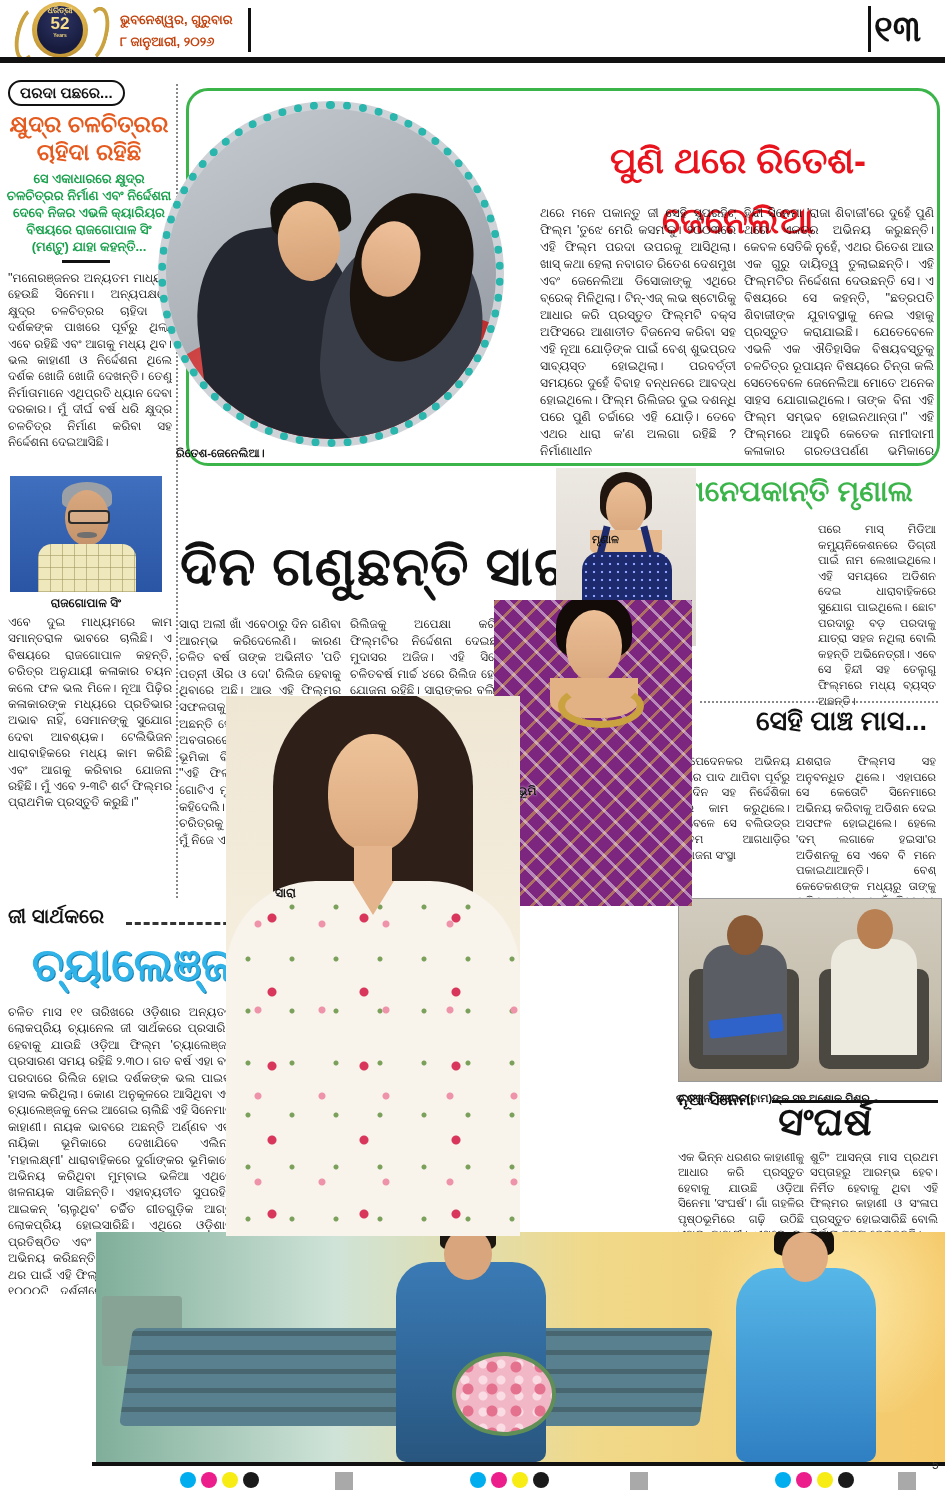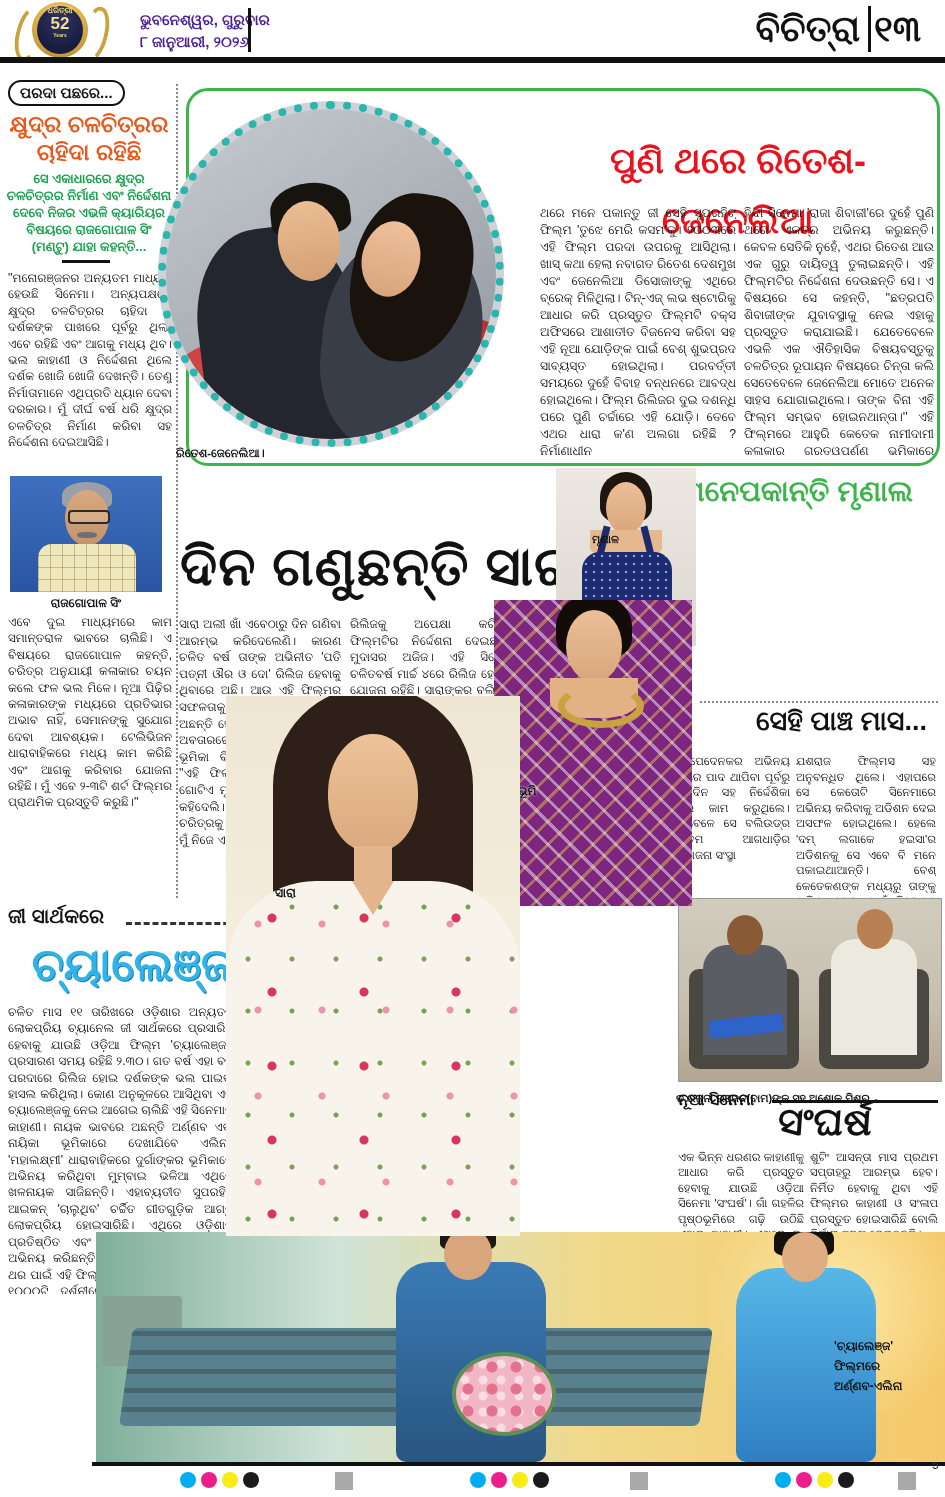--- a/index.html
+++ b/index.html
@@ -15,21 +15,21 @@
   .badge-ring{position:absolute;left:18px;top:0;width:56px;height:56px;border-radius:50%;
     background:radial-gradient(circle at 50% 35%,#f9eab2 0%,#e0b54e 45%,#a97c22 100%);}
   .laurel{position:absolute;top:4px;width:18px;height:48px;border:4px solid #caa23f;border-radius:50%;}
   .laurel.l{left:2px;border-right-color:transparent;border-top-color:transparent;transform:rotate(14deg);}
   .laurel.r{right:2px;border-left-color:transparent;border-bottom-color:transparent;transform:rotate(14deg);}
   .badge-core{position:absolute;left:23px;top:4px;width:46px;height:48px;border-radius:50%;
     background:radial-gradient(circle at 50% 30%,#2e3566 0%,#171c3e 70%);text-align:center;}
   .badge-paper{display:block;color:#f4d77d;font-size:8px;font-weight:bold;}
   .badge-years{display:block;color:#f7df8e;font-size:17px;font-weight:bold;line-height:16px;}
   .badge-yearslabel{display:block;color:#f4d77d;font-size:5px;font-weight:bold;}
-  .dateline{left:140px;top:9px;width:220px;font-size:15px;font-weight:bold;line-height:22px;color:#4c1d95;}
+  .dateline{left:120px;top:9px;width:220px;font-size:13px;font-weight:bold;line-height:22px;color:#c2410c;}
   .hdr-div{background:#111;}
   .section-name{left:665px;top:2px;width:195px;height:54px;font-size:36px;font-weight:bold;
     text-align:right;line-height:54px;}
   .page-num{left:874px;top:2px;width:66px;height:54px;font-size:36px;font-weight:bold;
     line-height:54px;}
   .hdr-rule{left:0;top:57px;width:945px;height:6px;background:#111;}
 
   
   .kicker-box{left:8px;top:80px;padding:2px 10px;border:2px solid #111;border-radius:14px;
     font-size:15px;font-weight:bold;}
@@ -202,21 +202,20 @@
     <div class="laurel r"></div>
     <div class="badge-core">
       <span class="badge-paper">ଧରିତ୍ରୀ</span>
       <span class="badge-years">52</span>
       <span class="badge-yearslabel">Years</span>
     </div>
   </div>
   <div class="abs dateline prl">ଭୁବନେଶ୍ୱର, ଗୁରୁବାର
 ୮ ଜାନୁଆରୀ, ୨୦୨୬</div>
   <div class="abs hdr-div" style="left:248px;top:8px;width:3px;height:44px;"></div>
-  <div class="abs section-name">ବିଚିତ୍ରା</div>
   <div class="abs hdr-div" style="left:868px;top:6px;width:3px;height:46px;"></div>
   <div class="abs page-num">୧୩</div>
   <div class="abs hdr-rule"></div>
 
   <div class="abs kicker-box">ପରଦା ପଛରେ...</div>
   <div class="abs lc-headline prl">କ୍ଷୁଦ୍ର ଚଳଚିତ୍ରର
 ଚାହିଦା ରହିଛି</div>
   <div class="abs lc-stand">ସେ ଏକାଧାରରେ କ୍ଷୁଦ୍ର ଚଳଚିତ୍ରର ନିର୍ମାଣ ଏବଂ ନିର୍ଦ୍ଦେଶନା ଦେବେ ନିଜର ଏଭଳି କ୍ୟାରିୟର ବିଷୟରେ ରାଜଗୋପାଳ ସିଂ (ମଣ୍ଟୁ) ଯାହା କହନ୍ତି...</div>
   <div class="abs lc-hr"></div>
   <div class="abs lc-body1 just hide">''ମନୋରଞ୍ଜନର ଅନ୍ୟତମ ମାଧ୍ୟମ ହେଉଛି ସିନେମା। ଅନ୍ୟପକ୍ଷରେ କ୍ଷୁଦ୍ର ଚଳଚିତ୍ରର ଚାହିଦା ବି ଦର୍ଶକଙ୍କ ପାଖରେ ପୂର୍ବରୁ ଥିଲା, ଏବେ ରହିଛି ଏବଂ ଆଗକୁ ମଧ୍ୟ ଥିବ। ଭଲ କାହାଣୀ ଓ ନିର୍ଦ୍ଦେଶନା ଥିଲେ ଦର୍ଶକ ଖୋଜି ଖୋଜି ଦେଖନ୍ତି। ତେଣୁ ନିର୍ମାତାମାନେ ଏଥିପ୍ରତି ଧ୍ୟାନ ଦେବା ଦରକାର। ମୁଁ ଦୀର୍ଘ ବର୍ଷ ଧରି କ୍ଷୁଦ୍ର ଚଳଚିତ୍ର ନିର୍ମାଣ କରିବା ସହ ନିର୍ଦ୍ଦେଶନା ଦେଇଆସିଛି।</div>
@@ -264,20 +263,21 @@
   <div class="abs mr-headline">ମନେପକାନ୍ତି ମୃଣାଲ</div>
   <div class="abs mrunal-photo">
     <div class="mp-hair"></div>
     <div class="mp-face"></div>
     <div class="mp-chest"></div>
     <div class="mp-strap1"></div>
     <div class="mp-strap2"></div>
     <div class="mp-dress"></div>
   </div>
   <div class="abs mrunal-caption">ମୃଣାଳ</div>
+  <div class="abs m-col2 just hide">ପରେ ମାସ୍ ମିଡିଆ କମ୍ୟୁନିକେଶନରେ ଡିଗ୍ରୀ ପାଇଁ ନାମ ଲେଖାଇଥିଲେ। ଏହି ସମୟରେ ଅଡିଶନ ଦେଇ ଧାରାବାହିକରେ ସୁଯୋଗ ପାଇଥିଲେ। ଛୋଟ ପରଦାରୁ ବଡ଼ ପରଦାକୁ ଯାତ୍ରା ସହଜ ନଥିଲା ବୋଲି କହନ୍ତି ଅଭିନେତ୍ରୀ। ଏବେ ସେ ହିନ୍ଦୀ ସହ ତେଲୁଗୁ ଫିଲ୍ମରେ ମଧ୍ୟ ବ୍ୟସ୍ତ ଅଛନ୍ତି।</div>
 
   <div class="abs bhumi-photo">
     <div class="bp-hair"></div>
     <div class="bp-face"></div>
     <div class="bp-chest"></div>
     <div class="bp-necklace"></div>
   </div>
   <div class="abs bhumi-caption">ଭୂମି</div>
   <div class="abs hsep" style="left:700px;top:701px;width:238px;"></div>
   <div class="abs p-headline">ସେହି ପାଞ୍ଚ ମାସ...</div>
@@ -312,23 +312,20 @@
     <div class="ms-house"></div>
     <div class="ms-bench"></div>
     <div class="ms-man"></div>
     <div class="ms-man-hair"></div>
     <div class="ms-man-head"></div>
     <div class="ms-bouquet"></div>
     <div class="ms-woman"></div>
     <div class="ms-woman-hair"></div>
     <div class="ms-woman-head"></div>
   </div>
-  <div class="abs still-caption prl">'ଚ୍ୟାଲେଞ୍ଜ'
-ଫିଲ୍ମରେ
-ଅର୍ଣ୍ଣବ-ଏଲିନା</div>
 
   <div class="abs ft-rule"></div>
   <div class="abs dots-group" style="left:180px;top:1472px;">
     <div class="dot c"></div>
     <div class="dot m"></div>
     <div class="dot y"></div>
     <div class="dot k"></div>
   </div>
   <div class="abs gray-patch" style="left:335px;top:1472px;"></div>
   <div class="abs dots-group" style="left:470px;top:1472px;">

